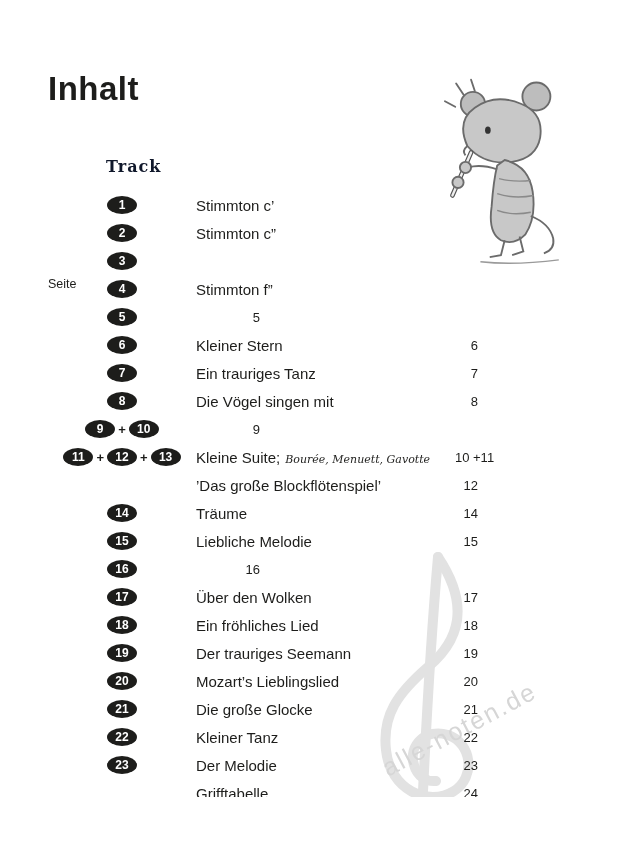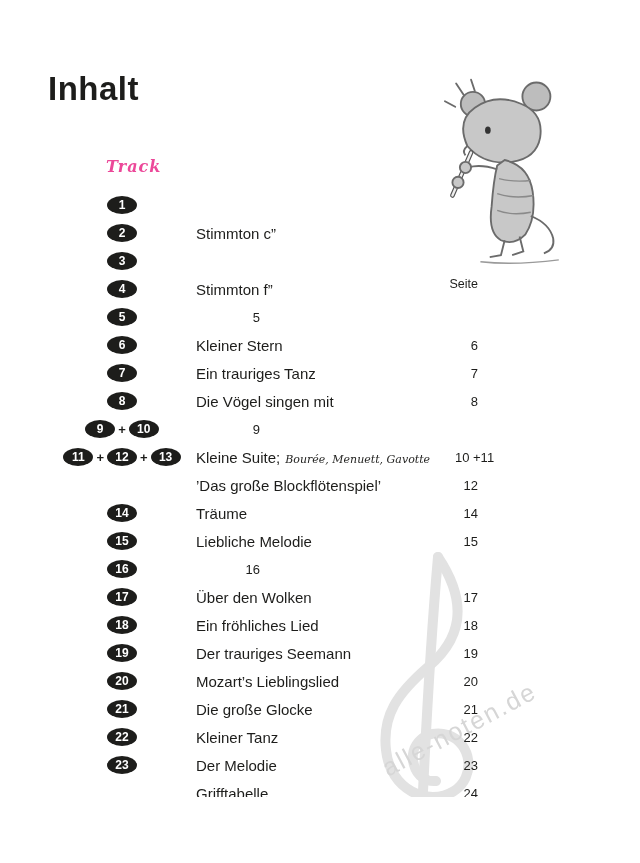--- a/index.html
+++ b/index.html
@@ -15,26 +15,26 @@
   }
   .page-title {
     position:absolute; left:48px; top:70px;
     font-size:33px; font-weight:600; letter-spacing:0.5px; color:#1d1d1b;
   }
   .mouse-illustration {
     position:absolute; left:438px; top:76px; width:152px; height:196px;
   }
   .track-label {
     position:absolute; left:106px; top:157px;
-    font-family:"DejaVu Serif", serif; font-style:italic; font-weight:bold;
-    font-size:16px; letter-spacing:1px; color:#ec4899;
+    font-family:"DejaVu Serif", serif; font-weight:bold;
+    font-size:16px; letter-spacing:1px; color:#0f172a;
   }
   .seite-label {
     position:absolute; left:48px; top:277px; width:430px;
-    text-align:right; font-size:12.5px; color:#1d1d1b;
+    font-size:12.5px; color:#1d1d1b;
   }
   .rows {
     position:absolute; left:48px; top:191px; width:430px;
     display:flex; flex-direction:column; z-index:2;
   }
   .row { height:28px; display:flex; align-items:center; }
   .badges {
     width:148px; flex-shrink:0;
     display:flex; justify-content:center; align-items:center; gap:2px;
   }
@@ -98,20 +98,23 @@
 
   <div class="track-label">Track</div>
 
   <div class="seite-label">Seite</div>
 
   <div class="rows">
       <div class="row">
         <div class="badges">
           <span class="badge">1</span>
         </div>
+        <div class="title">
+          <span>Stimmton  c’</span>
+        </div>
         <div class="pageno"></div>
       </div>
       <div class="row">
         <div class="badges">
           <span class="badge">2</span>
         </div>
         <div class="title">
           <span>Stimmton  c”</span>
         </div>
         <div class="pageno"></div>

